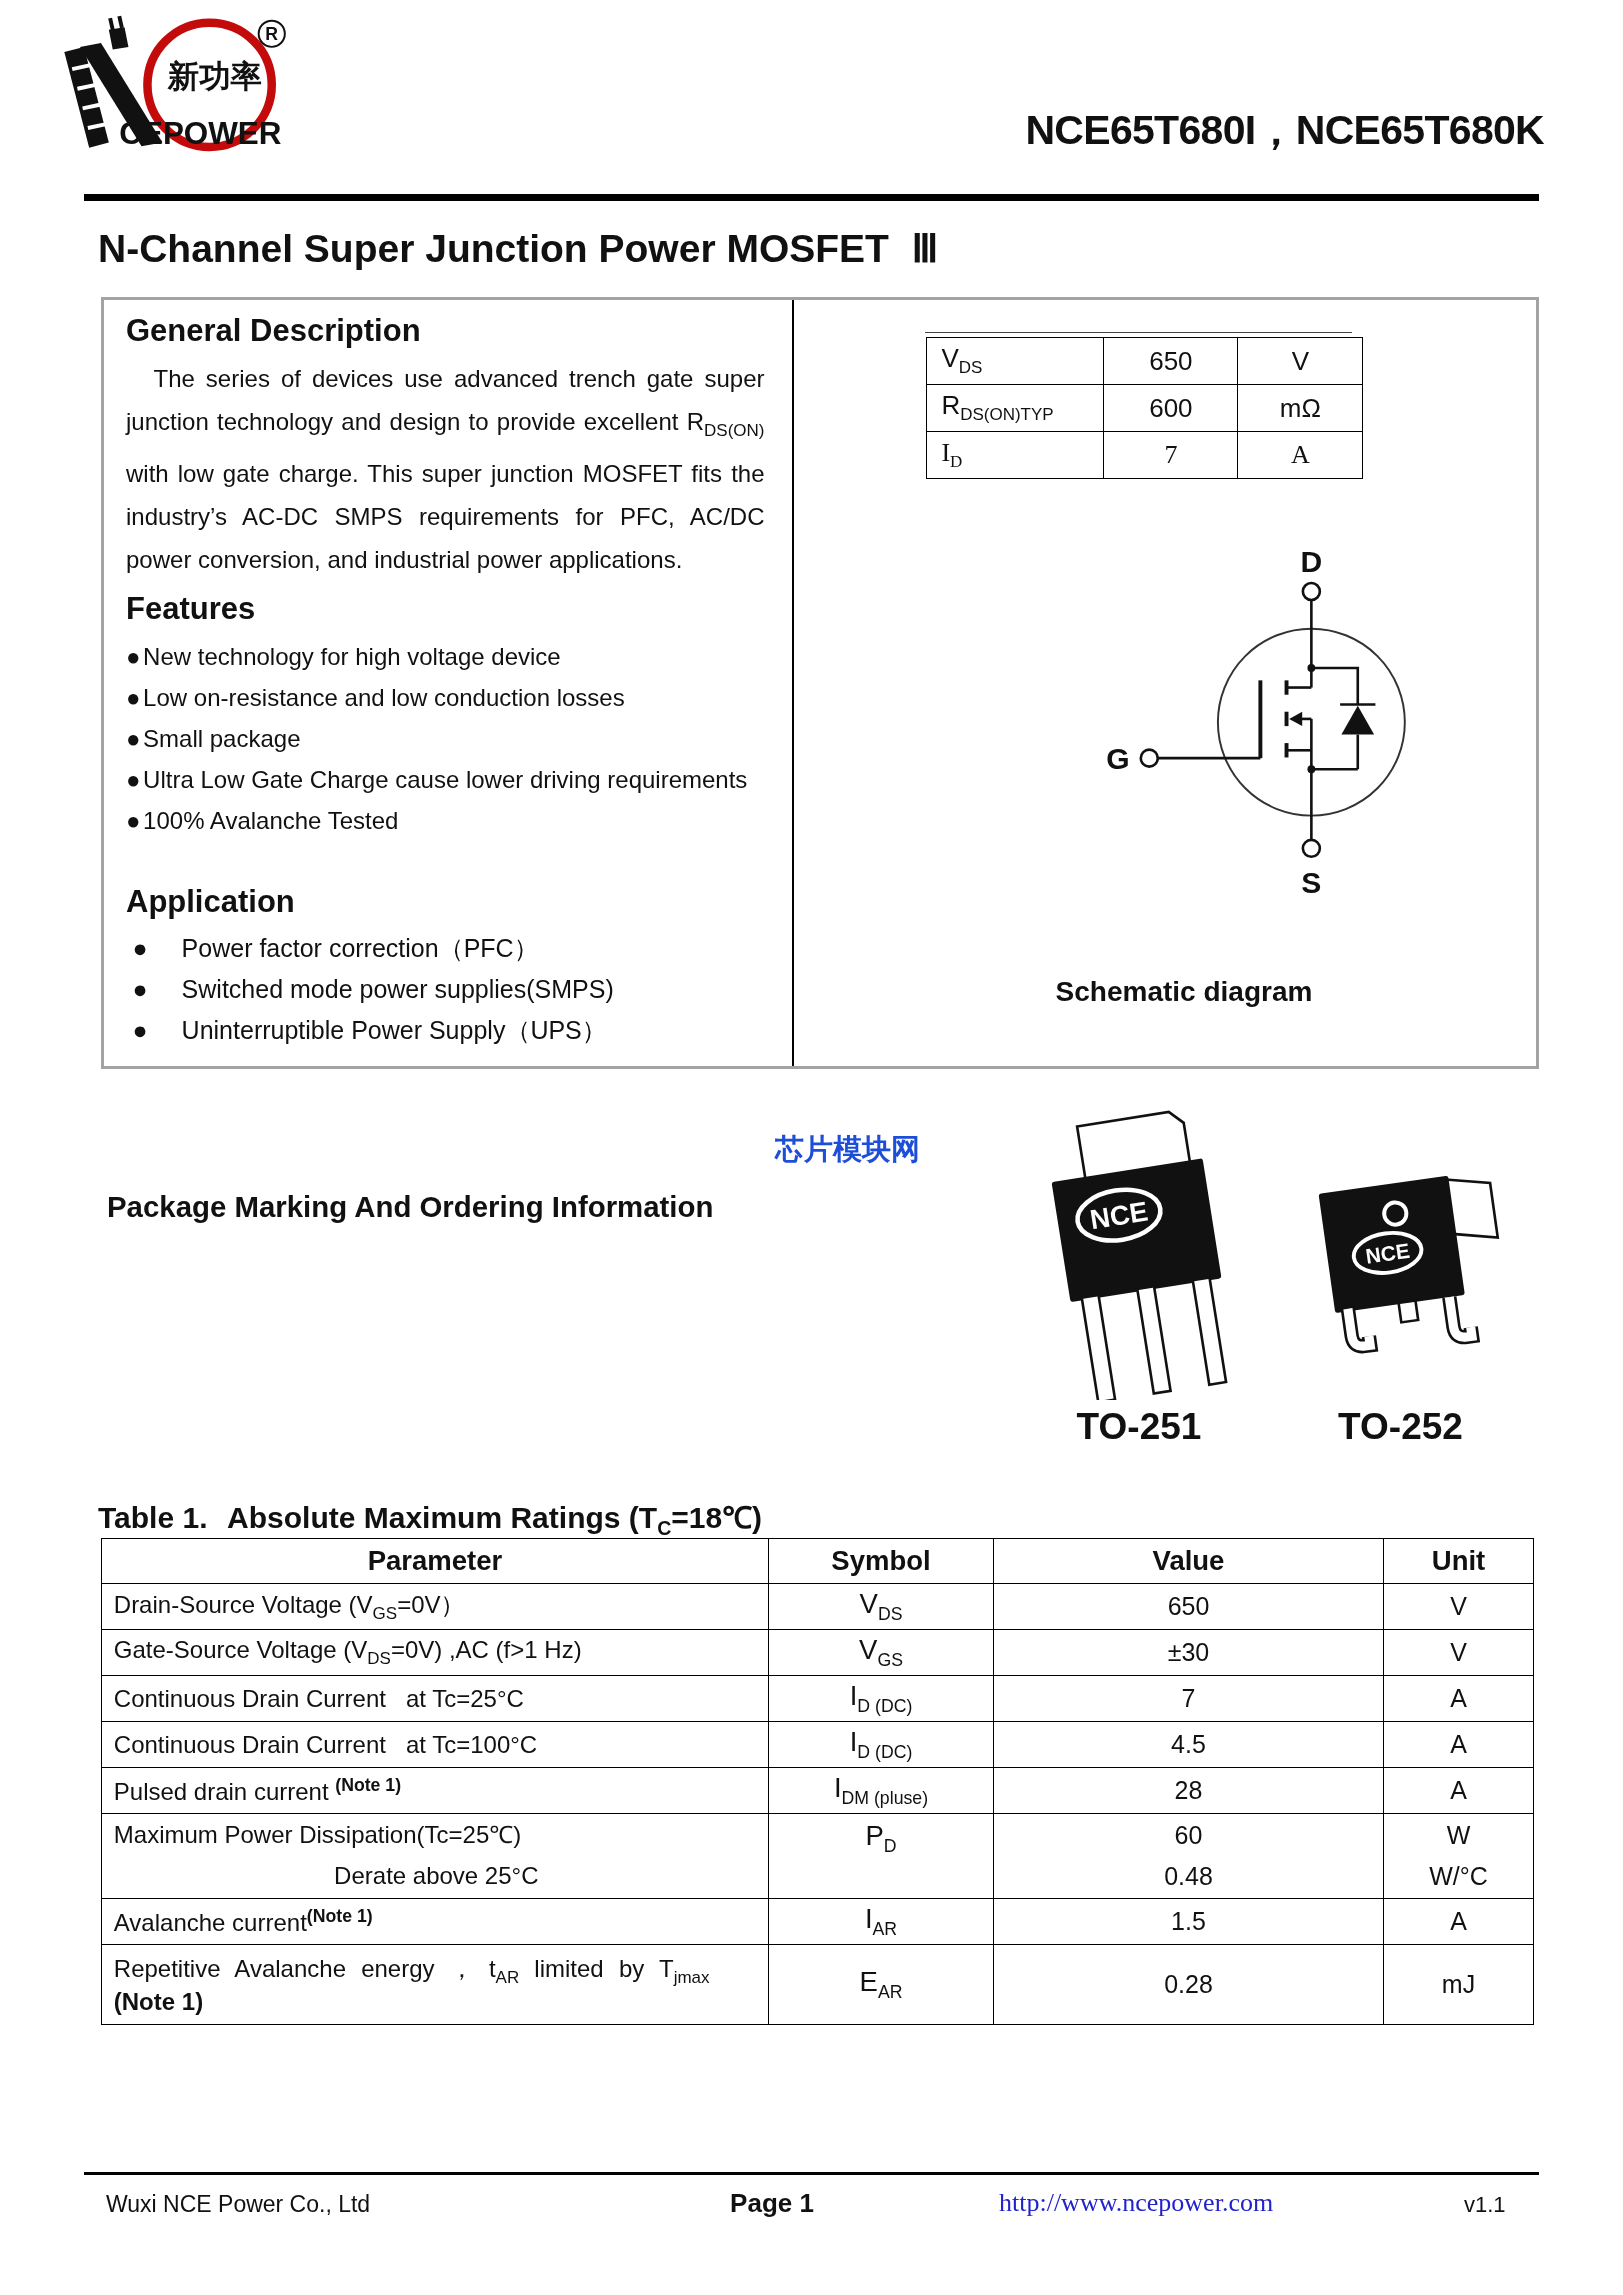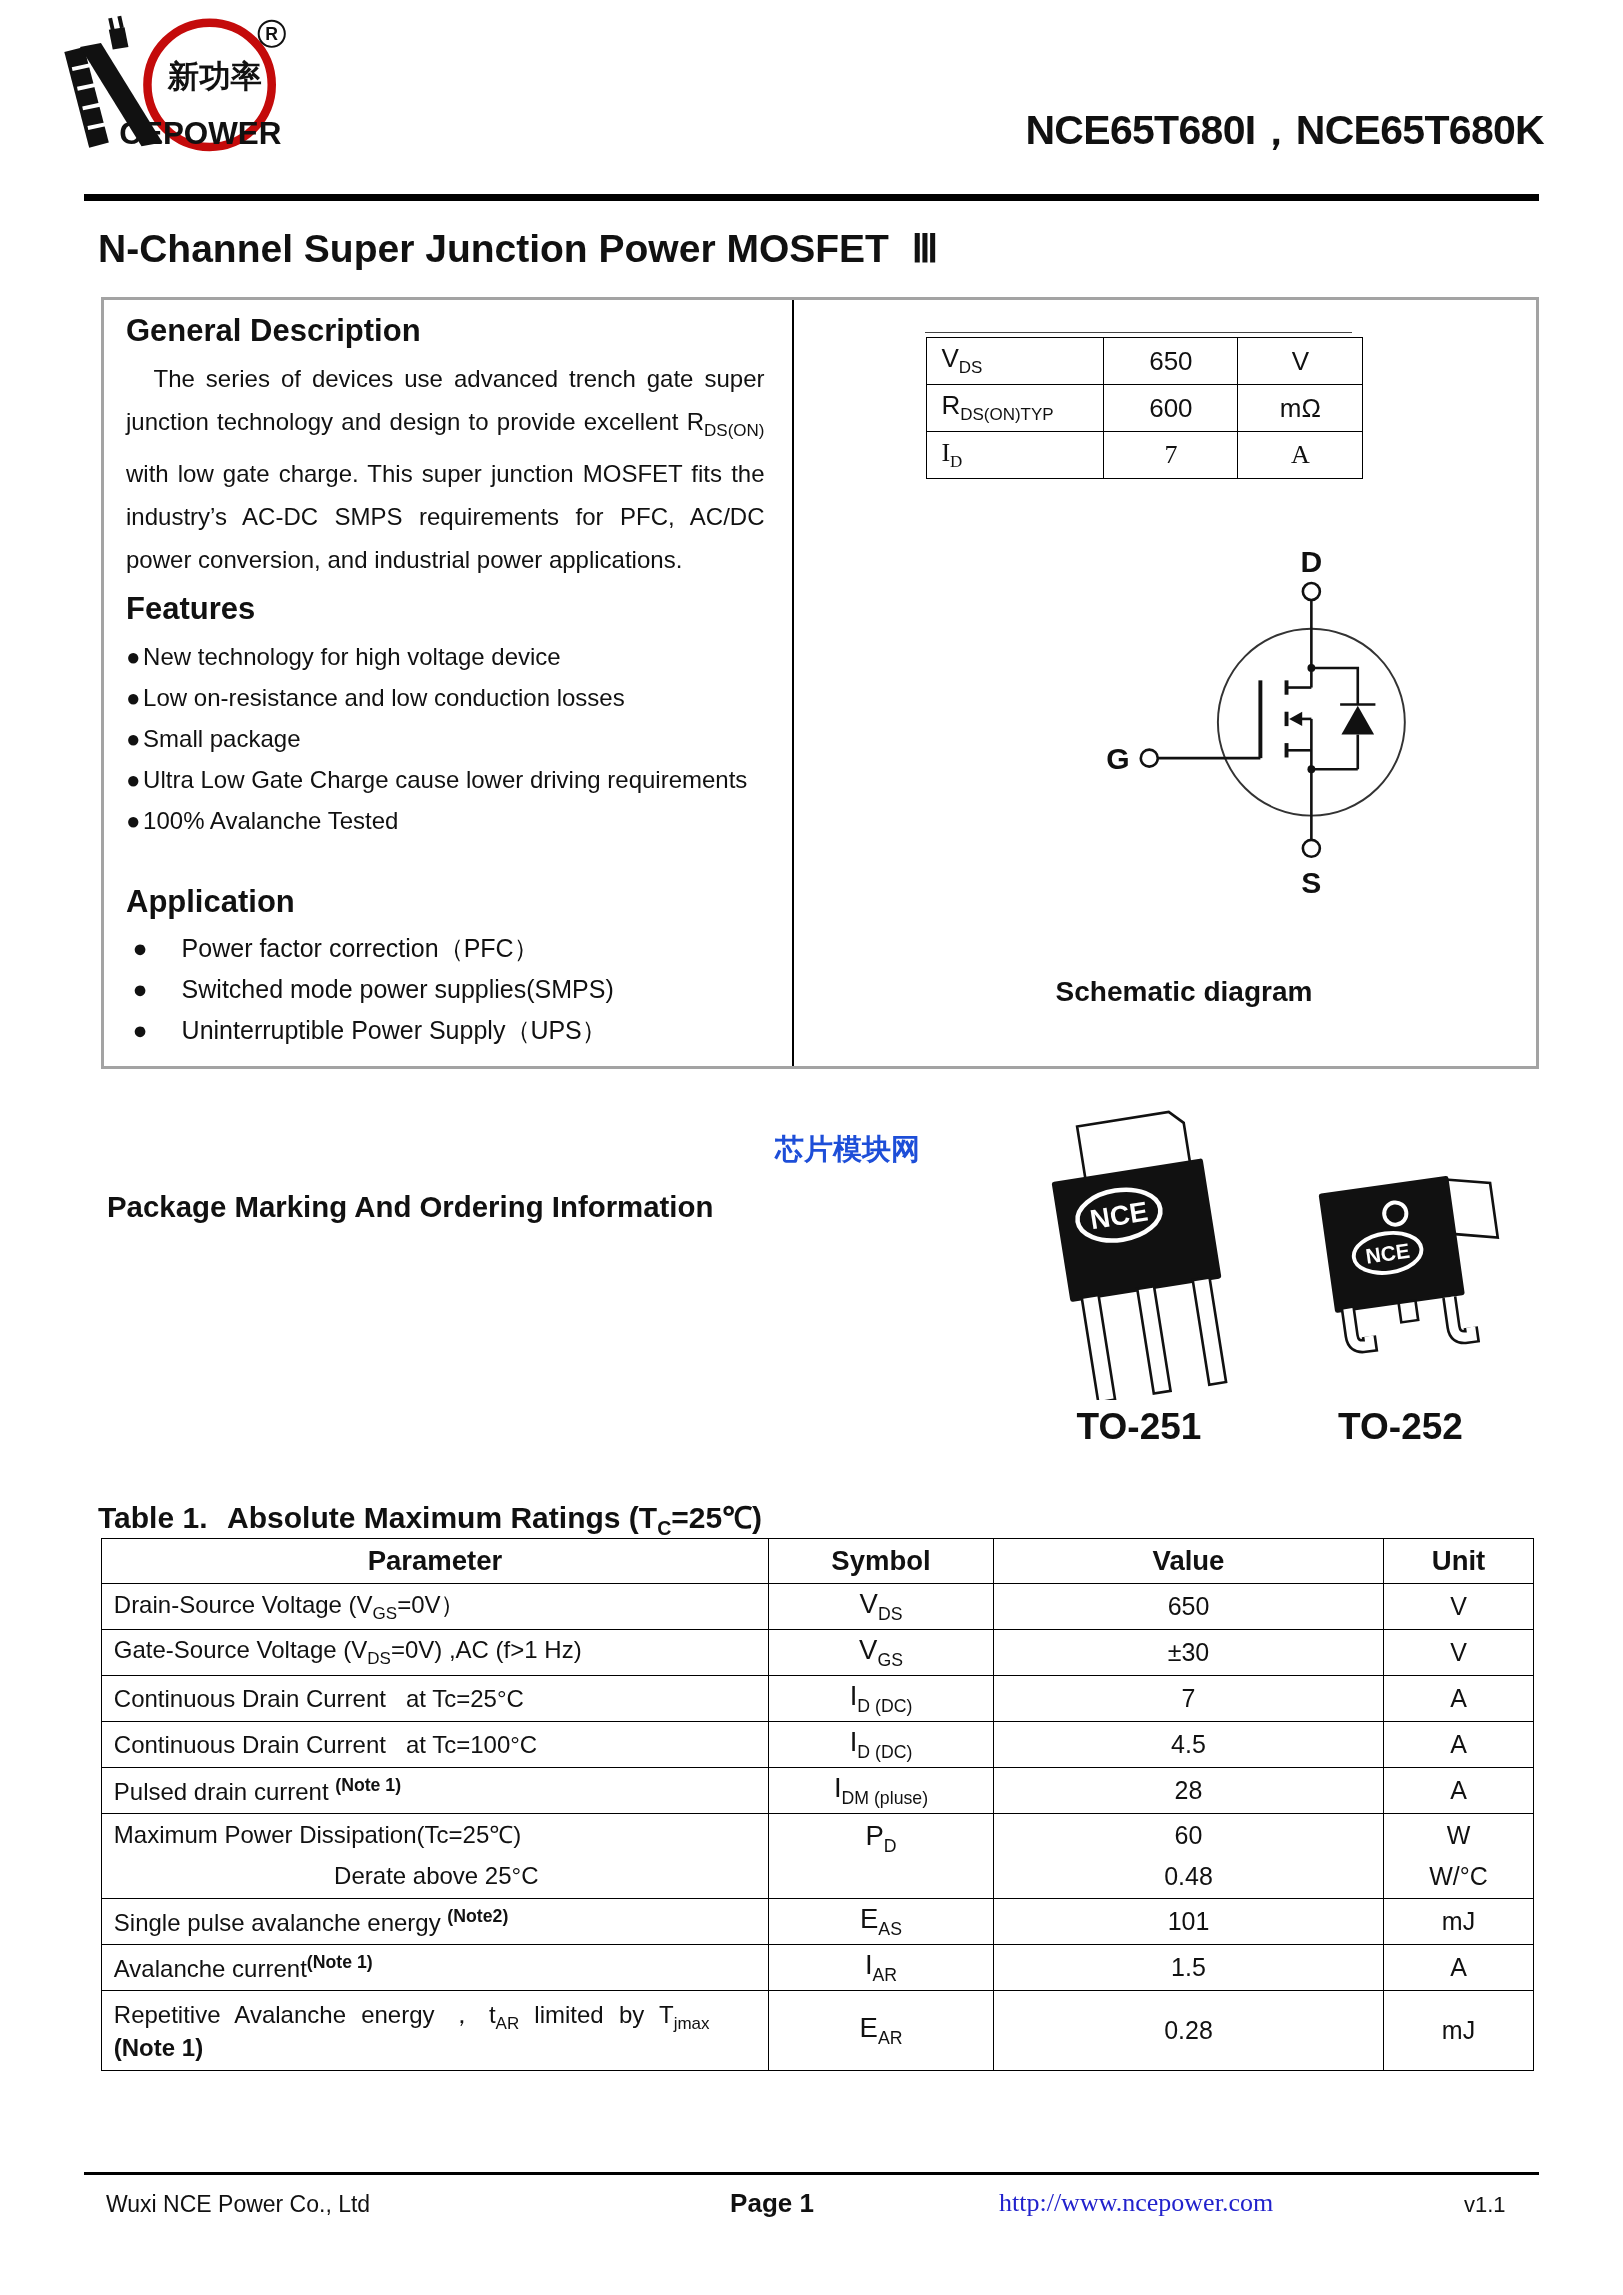--- a/index.html
+++ b/index.html
@@ -211,21 +211,21 @@
       <rect x="158" y="220" width="26" height="30" fill="#fff" stroke="#111" stroke-width="4"></rect>
       <circle cx="172" cy="84" r="17" fill="none" stroke="#fff" stroke-width="6"></circle>
       <ellipse cx="152" cy="142" rx="52" ry="30" fill="none" stroke="#fff" stroke-width="6"></ellipse>
       <text x="152" y="154" font-size="32" font-weight="bold" text-anchor="middle" fill="#fff">NCE</text>
     </g>
   </svg>
   <div class="pkg-label" style="left:1018px;top:1406px;width:242px">TO-251</div>
   <div class="pkg-label" style="left:1273px;top:1406px;width:255px">TO-252</div>
 
   <div class="t1-title">
-    <span>Table 1.</span><span class="gap">Absolute Maximum Ratings (T</span><sub>C</sub><span>=25℃)</span>
+    <span>Table 1.</span><span class="gap">Absolute Maximum Ratings (T</span><sub>C</sub><span>=18℃)</span>
   </div>
   <table class="t1">
     <colgroup>
         <col style="width:667px">
         <col style="width:225px">
         <col style="width:390px">
         <col style="width:150px">
       </colgroup>
     <thead>
       <tr>
@@ -318,34 +318,20 @@
             <div class="l1">60</div>
             <div class="l2">0.48</div>
           </td>
           <td class="unt">
             <div class="l1">W</div>
             <div class="l2">W/°C</div>
           </td>
         </tr>
         <tr>
           <td class="param">
-            <div class="l1">Single pulse avalanche energy <sup class="note">(Note2)</sup></div>
-          </td>
-          <td class="sym">
-            <div class="l1">E<sub>AS</sub></div>
-          </td>
-          <td class="val">
-            <div class="l1">101</div>
-          </td>
-          <td class="unt">
-            <div class="l1">mJ</div>
-          </td>
-        </tr>
-        <tr>
-          <td class="param">
             <div class="l1">Avalanche current<sup class="note">(Note 1)</sup></div>
           </td>
           <td class="sym">
             <div class="l1">I<sub>AR</sub></div>
           </td>
           <td class="val">
             <div class="l1">1.5</div>
           </td>
           <td class="unt">
             <div class="l1">A</div>

